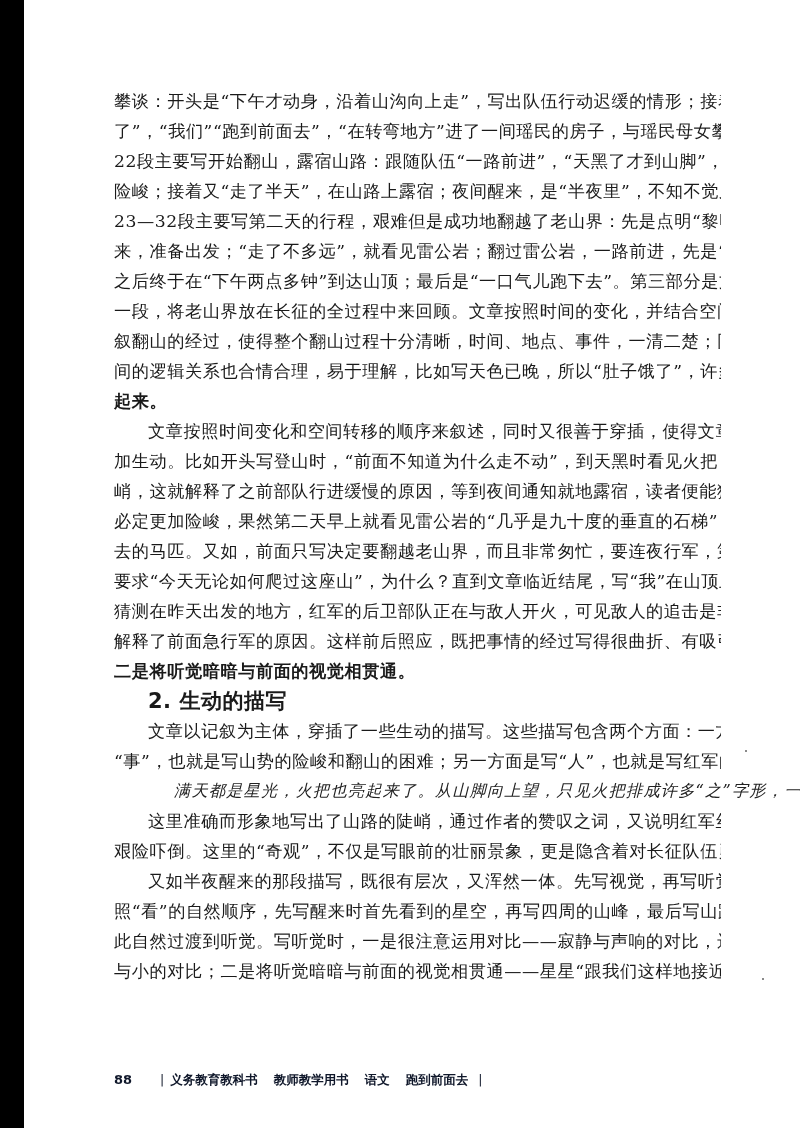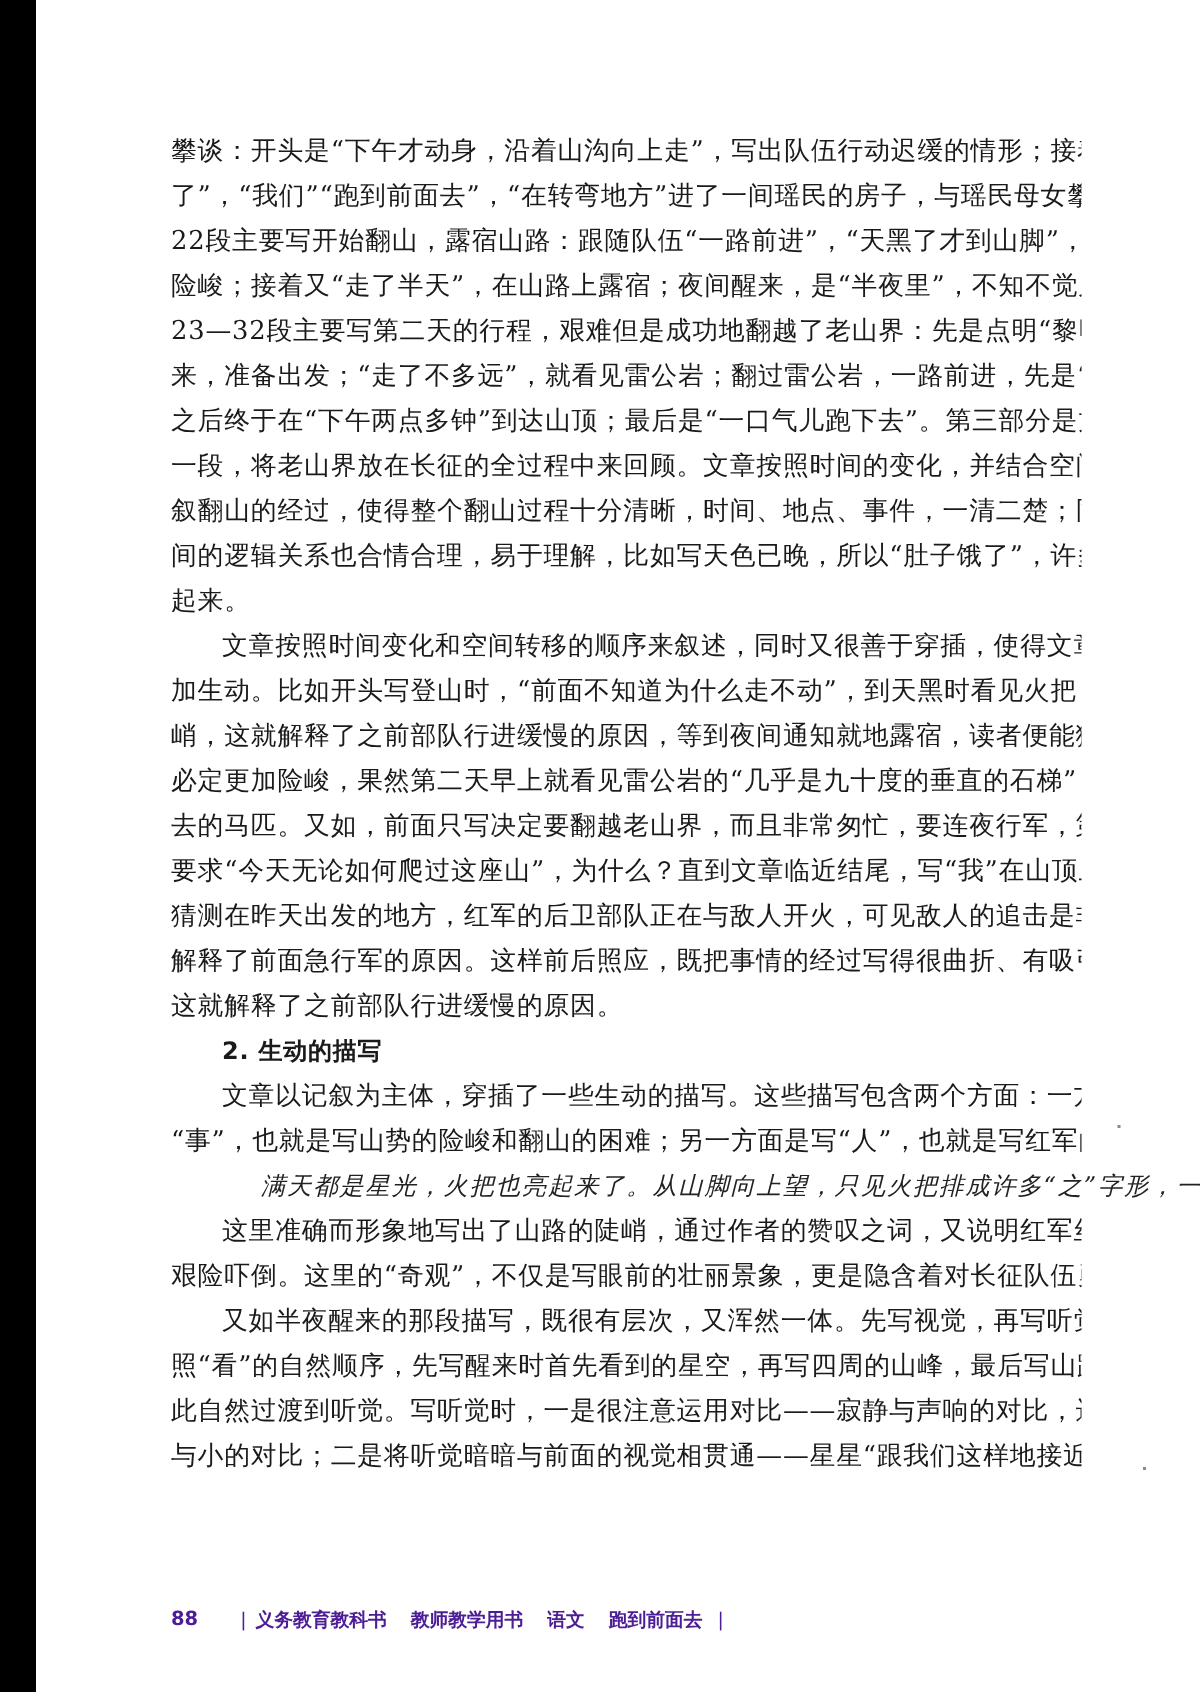--- a/index.html
+++ b/index.html
@@ -34,28 +34,29 @@
       line-height: 30px;
       font-size: 17.2px;
       white-space: nowrap;
       letter-spacing: 0.55px;
       text-align: justify;
       text-align-last: justify;
       overflow: hidden;
     }
     .line.last {
       text-align-last: left;
+      font-weight: bold;
     }
     .line.indent {
       padding-left: 34px;
     }
     .heading {
       height: 30px;
       line-height: 30px;
-      font-size: 16px;
+      font-size: 21px;
       font-weight: bold;
       padding-left: 34px;
       font-family: "DejaVu Sans", "Liberation Sans", sans-serif;
       letter-spacing: 0.5px;
     }
     .quote-line {
       height: 30px;
       line-height: 30px;
       font-size: 16.2px;
       white-space: nowrap;
@@ -73,21 +74,21 @@
       text-align-last: left;
     }
     .footer {
       position: absolute;
       left: 114px;
       top: 1070px;
       height: 20px;
       line-height: 20px;
       font-family: "DejaVu Sans", "Liberation Sans", sans-serif;
       font-size: 12.5px;
-      color: #4c1d95;
+      color: #0f172a;
       white-space: nowrap;
       display: flex;
       align-items: center;
     }
     .footer .page-number {
       font-weight: bold;
       font-size: 13px;
       margin-right: 22px;
     }
     .footer .sep {
@@ -131,21 +132,21 @@
 
   <div>
     <div class="line indent">文章按照时间变化和空间转移的顺序来叙述，同时又很善于穿插，使得文章前后照应，也更</div>
     <div class="line">加生动。比如开头写登山时，“前面不知道为什么走不动”，到天黑时看见火把，领教了山势的陡</div>
     <div class="line">峭，这就解释了之前部队行进缓慢的原因，等到夜间通知就地露宿，读者便能猜想到前面的道路</div>
     <div class="line">必定更加险峻，果然第二天早上就看见雷公岩的“几乎是九十度的垂直的石梯”，以及夜间过不</div>
     <div class="line">去的马匹。又如，前面只写决定要翻越老山界，而且非常匆忙，要连夜行军，第二天又传来命令</div>
     <div class="line">要求“今天无论如何爬过这座山”，为什么？直到文章临近结尾，写“我”在山顶上听到枪声，</div>
     <div class="line">猜测在昨天出发的地方，红军的后卫部队正在与敌人开火，可见敌人的追击是非常紧迫的，这就</div>
     <div class="line">解释了前面急行军的原因。这样前后照应，既把事情的经过写得很曲折、有吸引力，同时也写出</div>
-    <div class="line last">这就解释了之前部队行进缓慢的原因。</div>
+    <div class="line last">二是将听觉暗暗与前面的视觉相贯通。</div>
   </div>
 
   <div class="heading">2. 生动的描写</div>
 
   <div>
     <div class="line indent">文章以记叙为主体，穿插了一些生动的描写。这些描写包含两个方面：一方面是写“物”写</div>
     <div class="line">“事”，也就是写山势的险峻和翻山的困难；另一方面是写“人”，也就是写红军的豪迈情怀。例</div>
   </div>
 
   <div>

